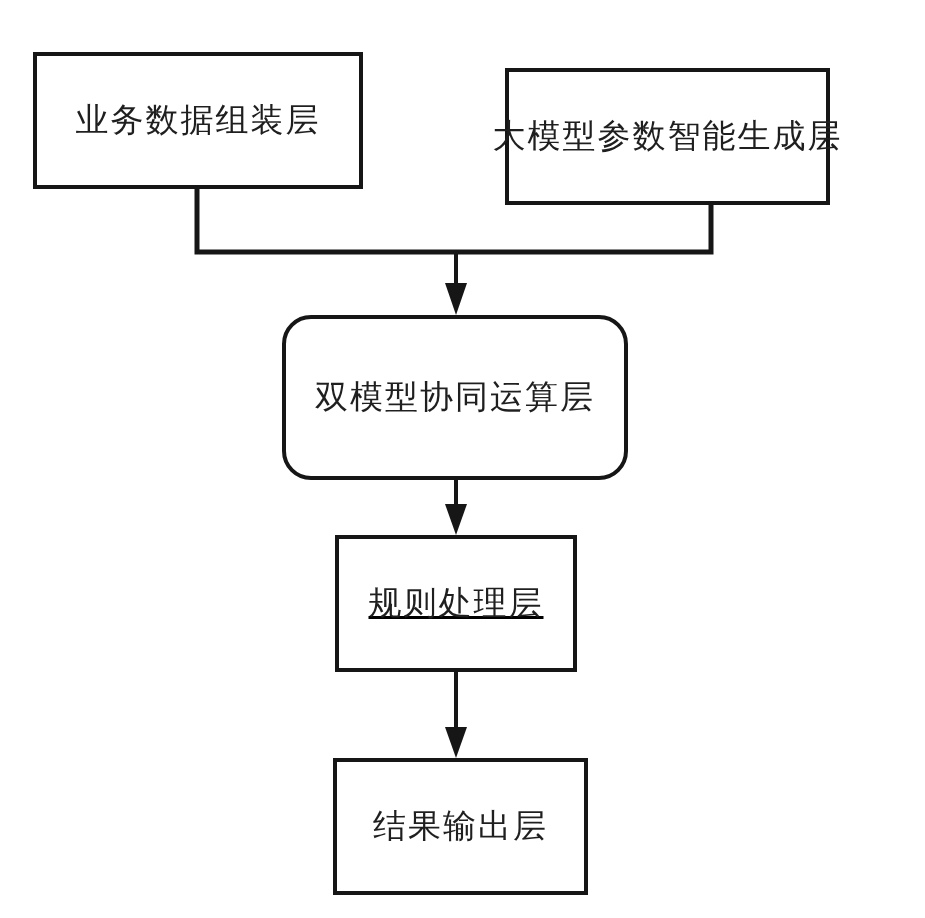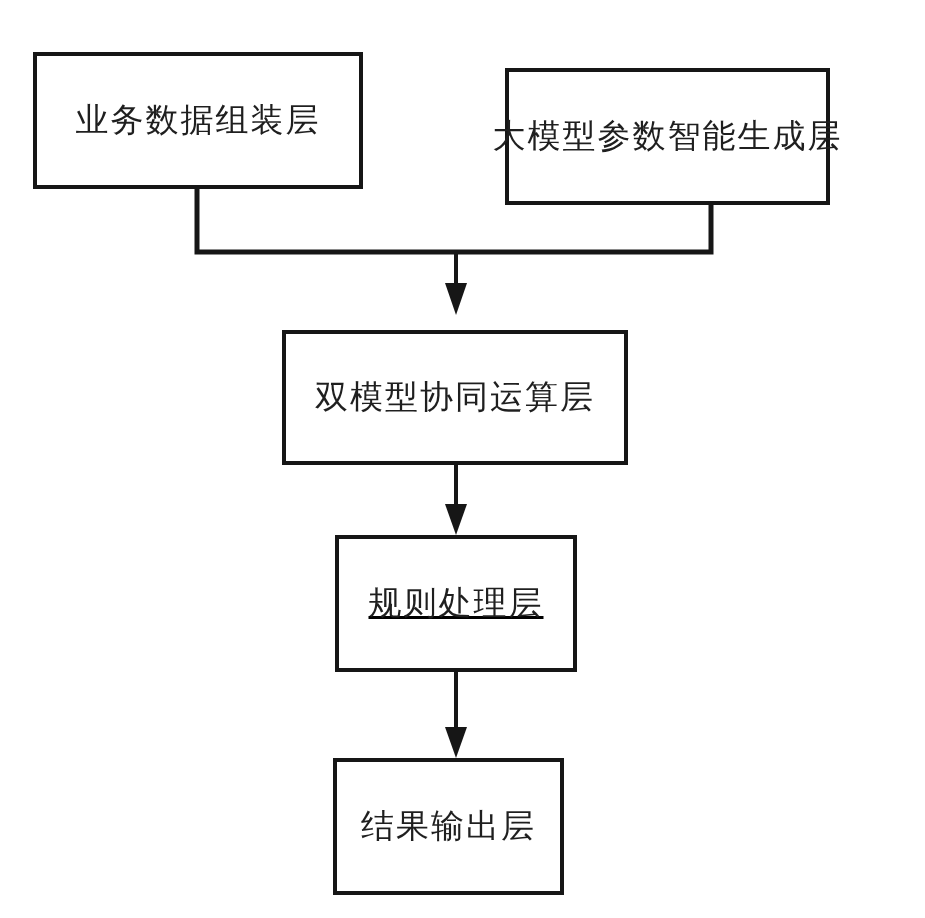--- a/index.html
+++ b/index.html
@@ -62,25 +62,25 @@
   </svg>
 
   <div class="node" style="left:33px;  top:52px;  width:330px; height:137px;">
     <span class="node-label">业务数据组装层</span>
   </div>
 
   <div class="node" style="left:505px; top:52px;  width:325px; height:137px;margin-top:16px;">
     <span class="node-label">大模型参数智能生成层</span>
   </div>
 
-  <div class="node" style="left:282px; top:330px; width:346px; height:135px;">
+  <div class="node" style="left:282px; top:315px; width:346px; height:165px;border-radius:29px;">
     <span class="node-label">双模型协同运算层</span>
   </div>
 
   <div class="node" style="left:335px; top:535px; width:242px; height:137px;text-decoration:underline;">
     <span class="node-label">规则处理层</span>
   </div>
 
-  <div class="node" style="left:333px; top:758px; width:231px; height:137px;">
+  <div class="node" style="left:333px; top:758px; width:255px; height:137px;">
     <span class="node-label">结果输出层</span>
   </div>
 
 </div>
 
 </body></html>

